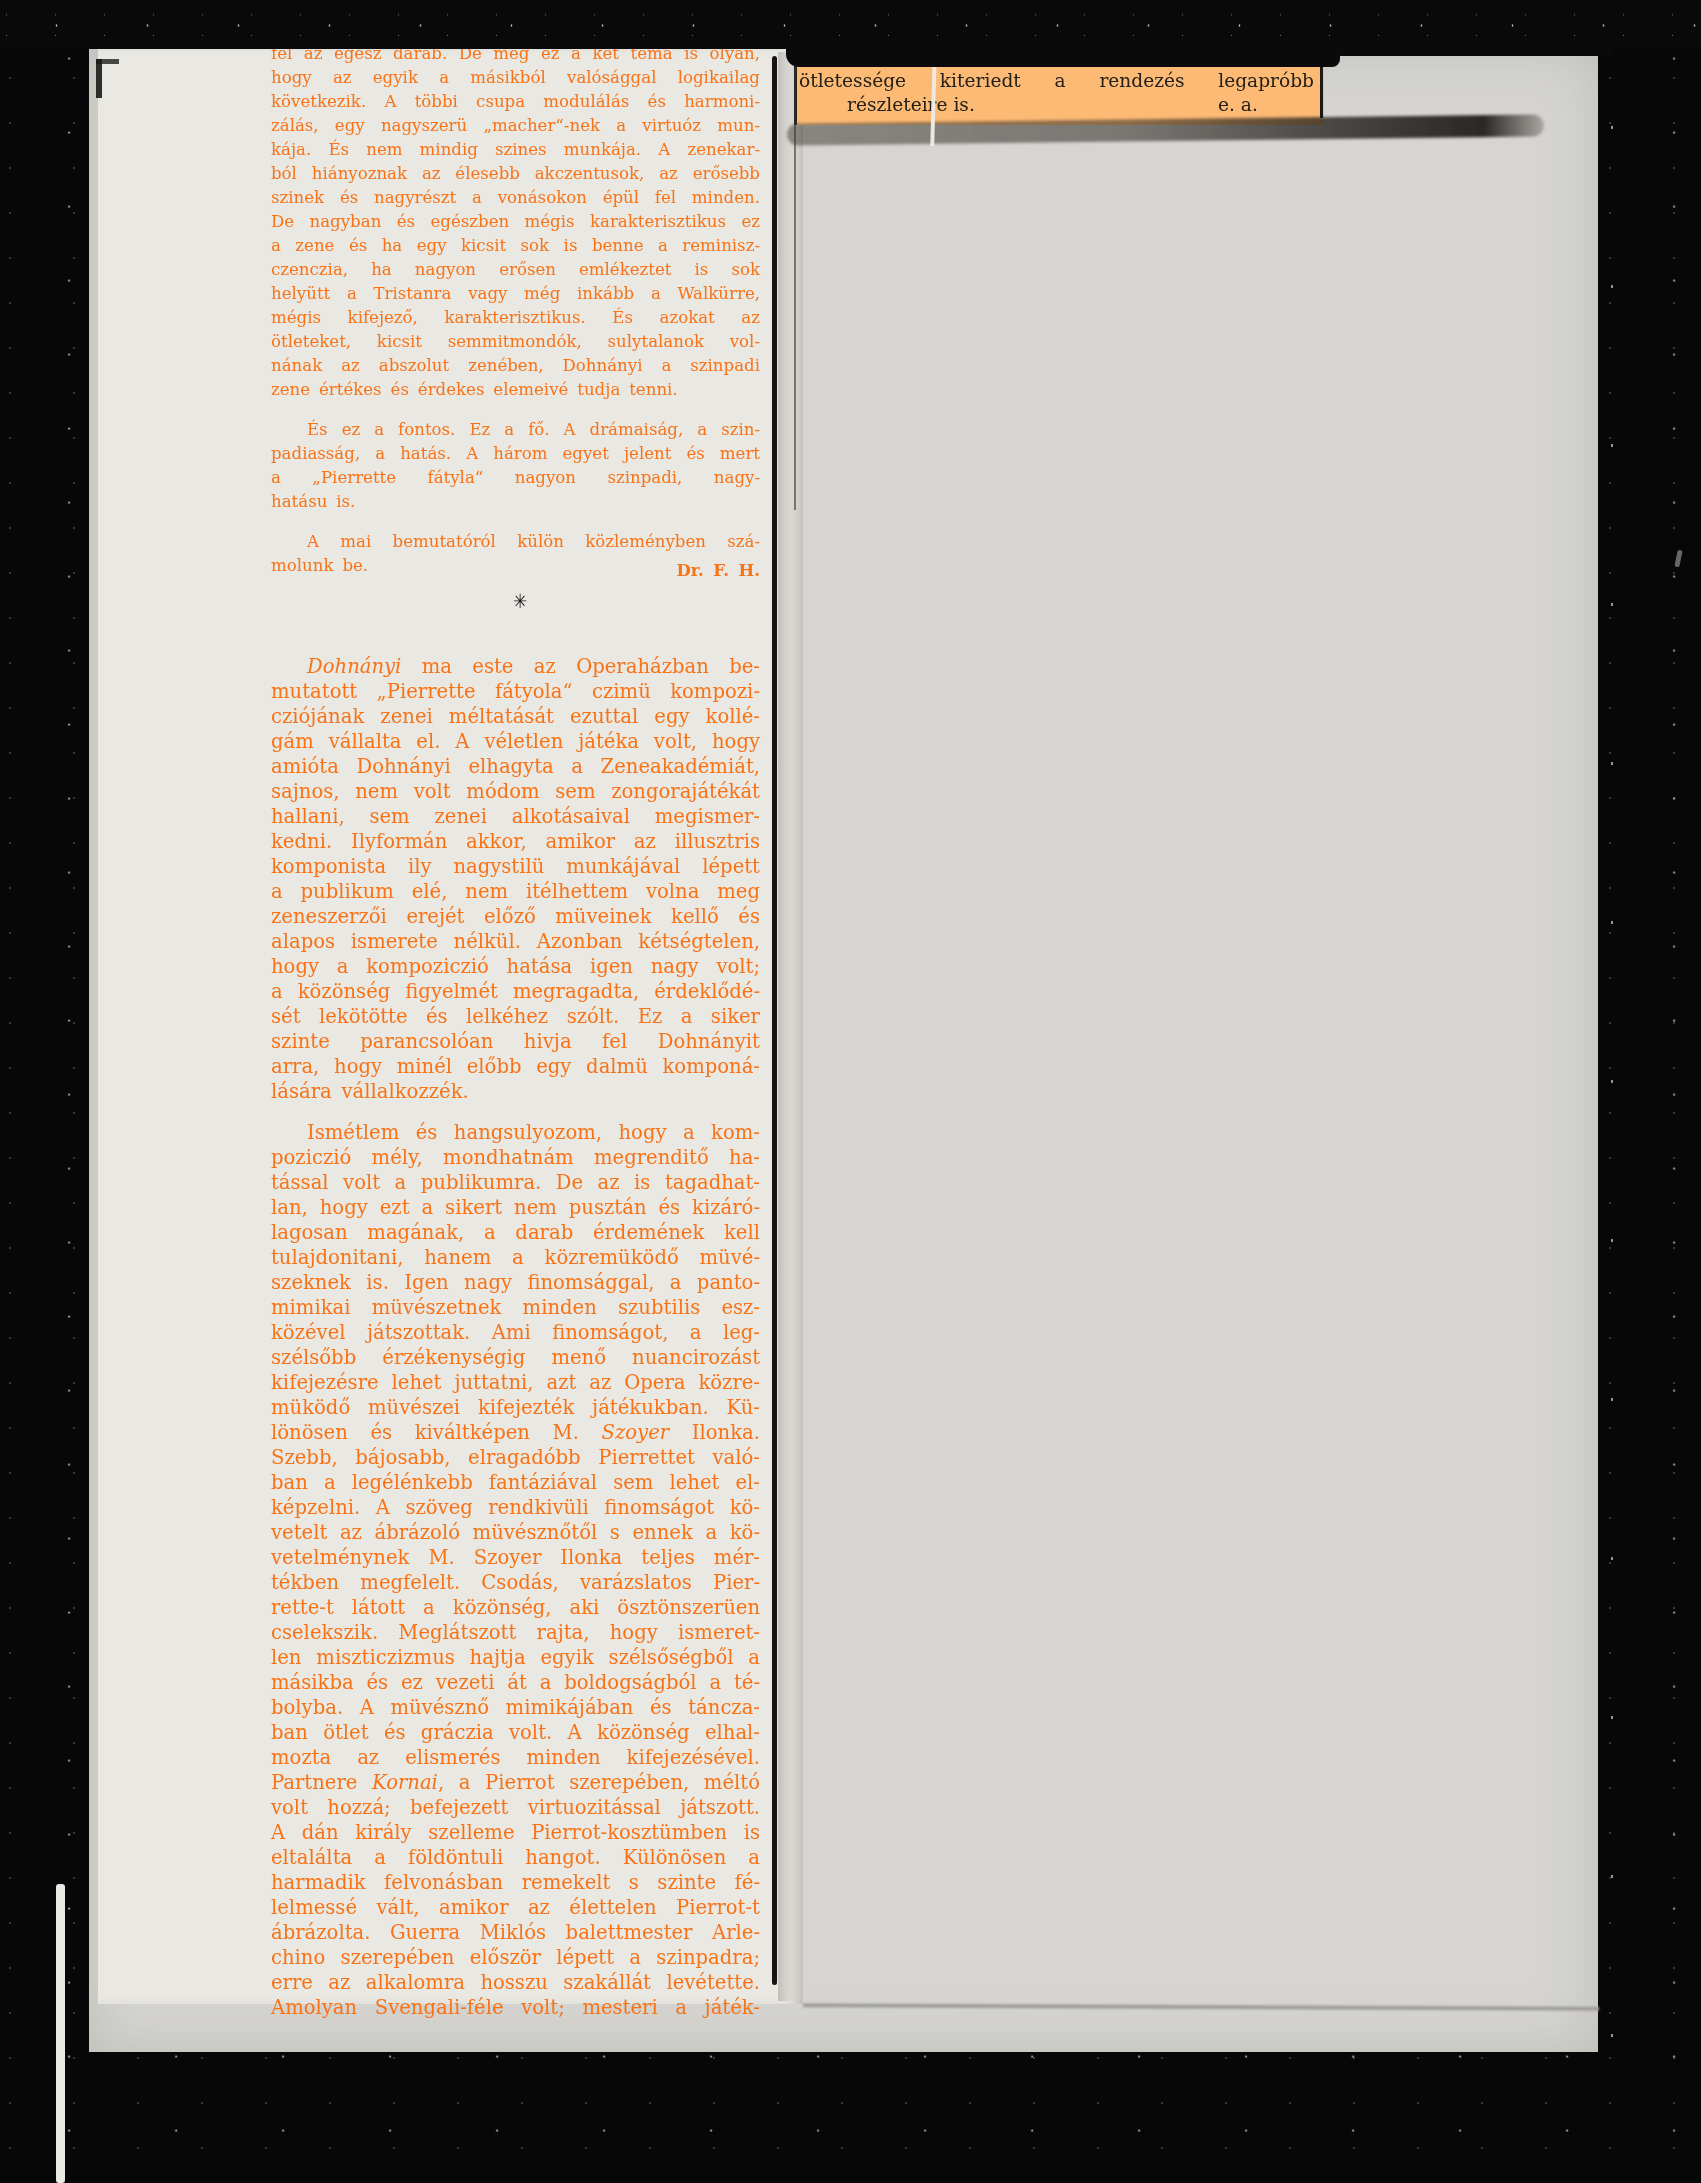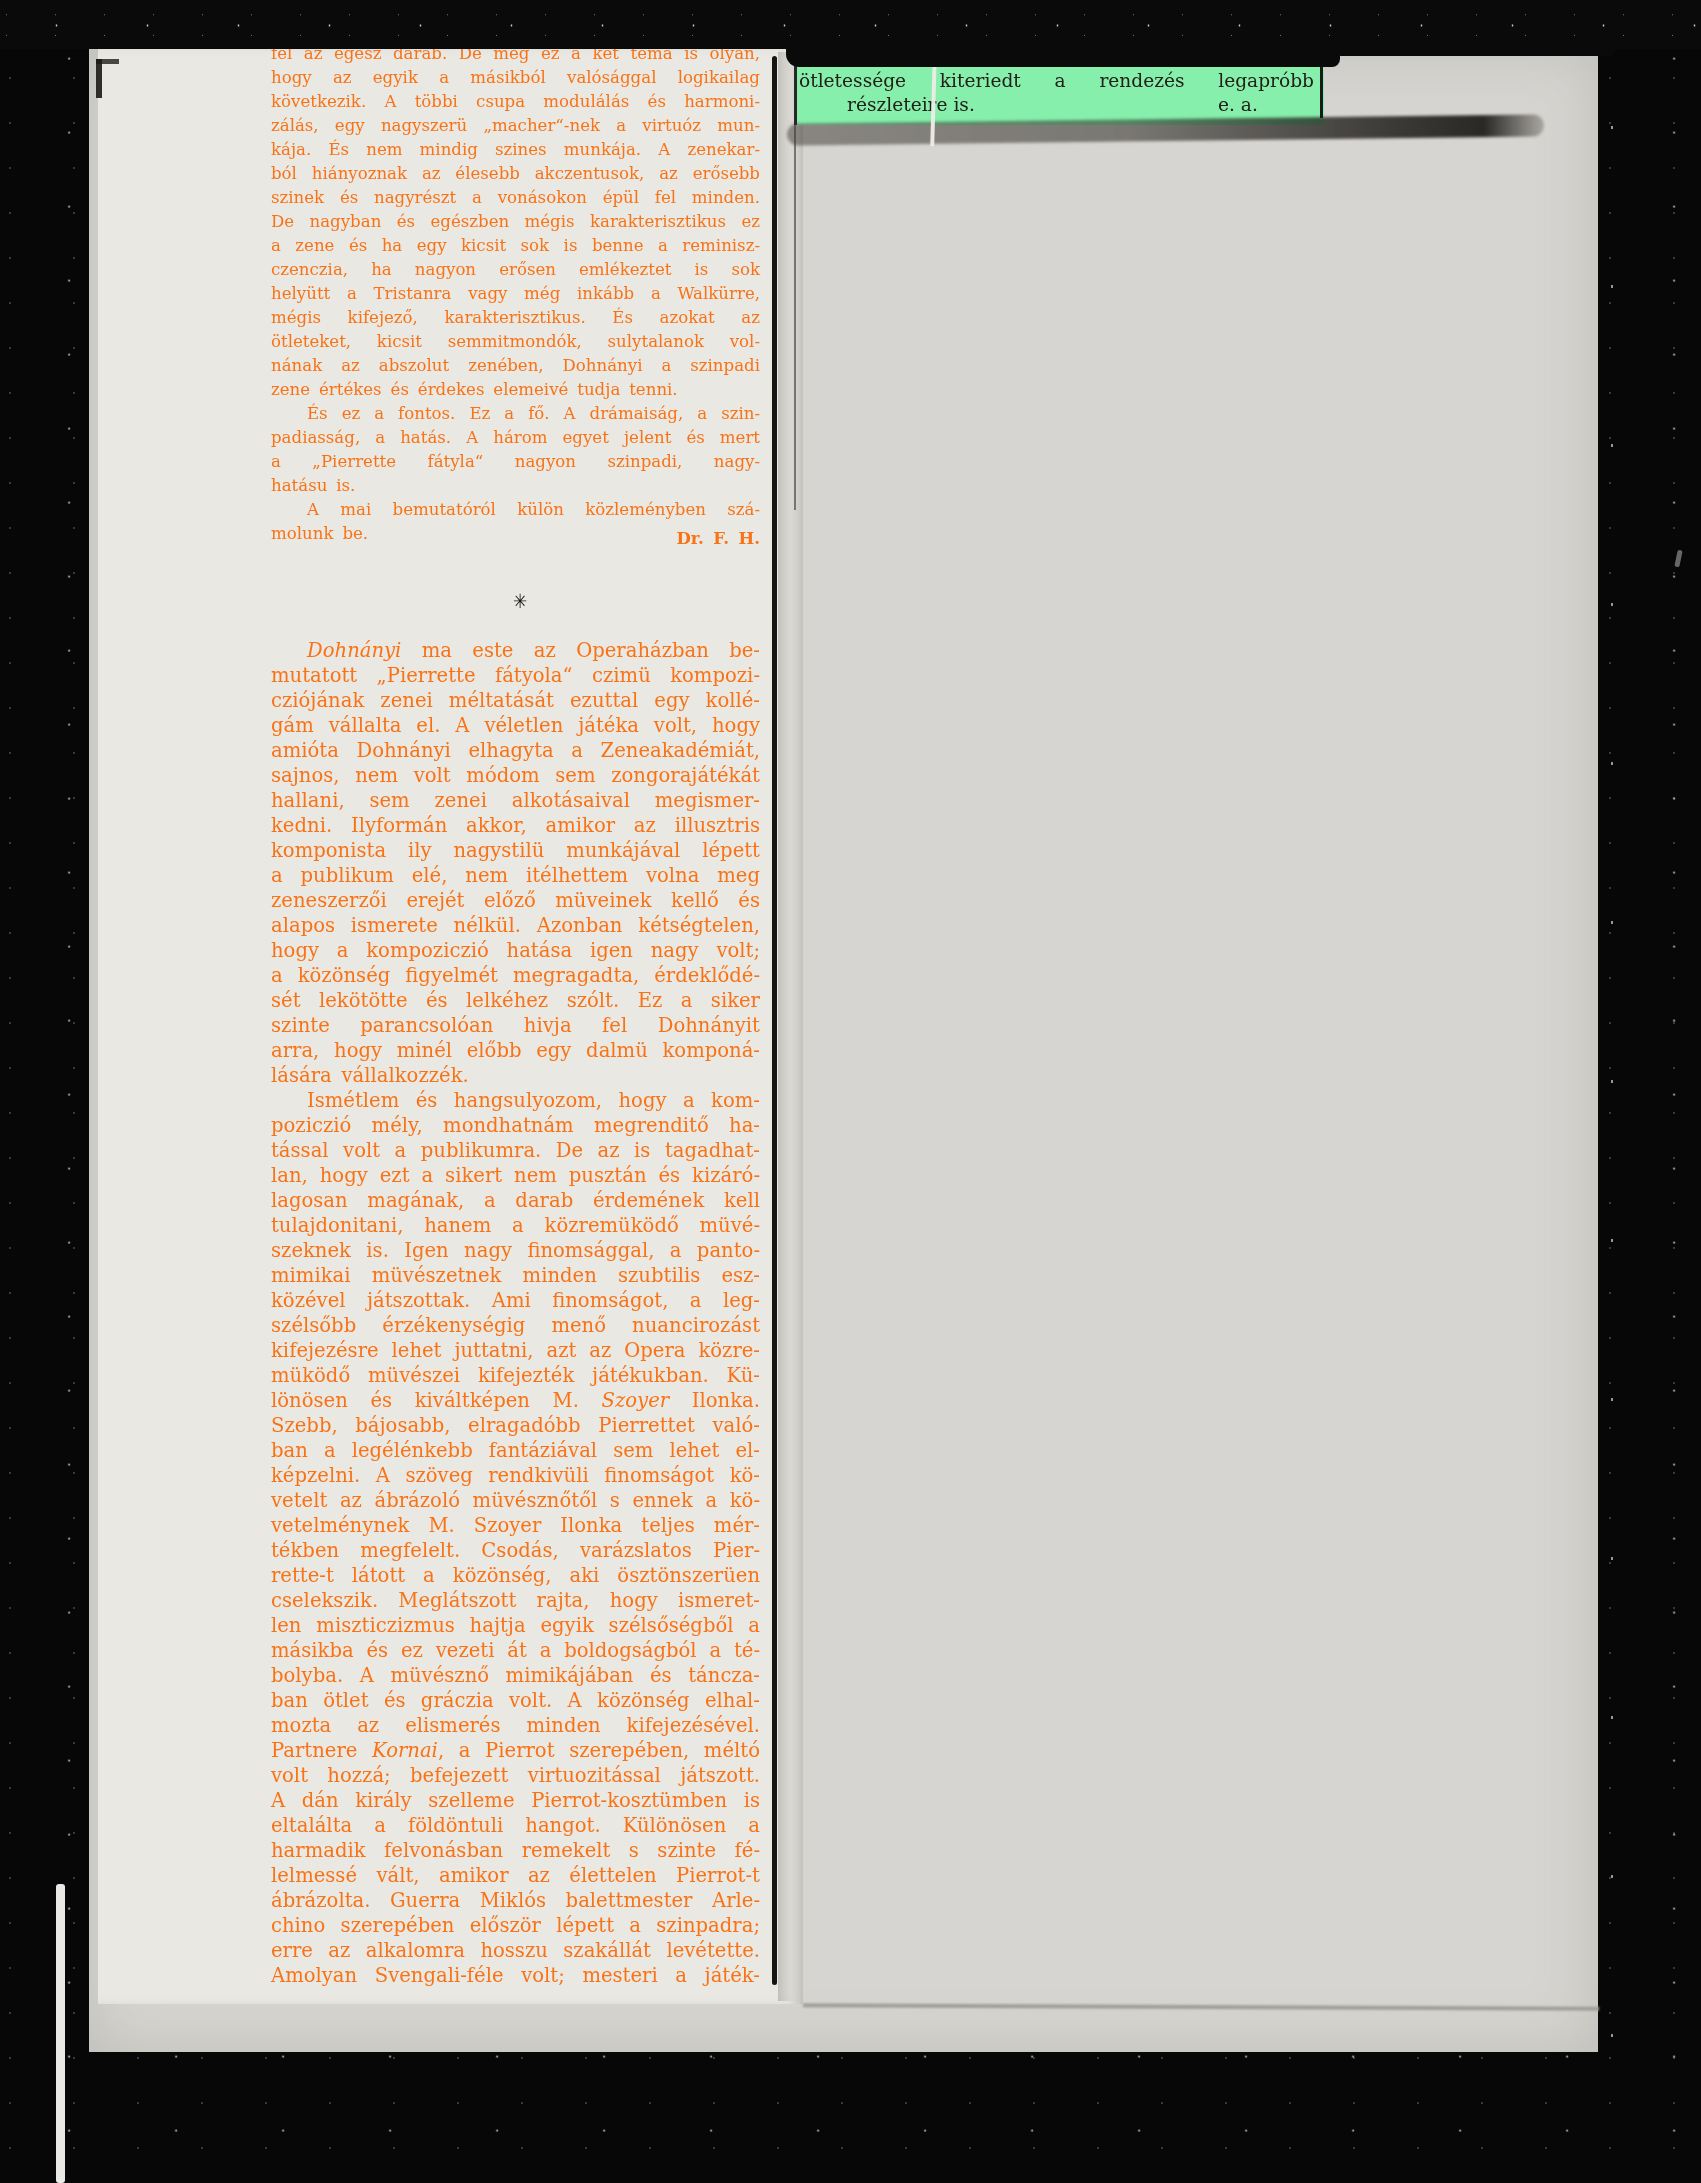--- a/index.html
+++ b/index.html
@@ -31,21 +31,21 @@
     background:#e9e8e3;
     box-shadow:inset -13px 0 17px -11px rgba(90,86,78,.45);
   }
   .rule-v{left:772px;top:56px;width:4.5px;height:1929px;z-index:4;
     background:#161513;border-radius:2.5px;}
   .edge-shade{left:778px;top:52px;width:22px;height:1949px;z-index:4;
     background:linear-gradient(90deg,rgba(105,100,92,.30),rgba(150,147,140,.12) 55%,rgba(150,147,140,0));}
   .thin-line{left:794px;top:124px;width:2px;height:386px;z-index:4;background:rgba(42,40,36,.55);}
 
   
-  .frag{left:794px;top:18px;width:530px;height:107px;z-index:3;background:#86efac;}
+  .frag{left:794px;top:18px;width:530px;height:107px;z-index:3;background:#fdba74;}
   .frag-left-border{left:0;top:0;width:2.5px;height:107px;background:#23211e;}
   .frag-right-border{left:526px;top:46px;width:3px;height:54px;background:#1b1a18;}
   .frag-obscured{left:5px;top:35px;width:515px;height:14px;
     background:repeating-linear-gradient(90deg,
       rgba(30,27,24,.85) 0 11px, rgba(95,88,78,.4) 11px 17px,
       rgba(30,27,24,.62) 17px 29px, rgba(125,118,106,.22) 29px 39px);}
   .fline{position:absolute;left:5px;width:515px;font-size:18.6px;line-height:23px;color:#232019;}
   .fline.j{text-align:justify;text-align-last:justify;}
   .fline .sig{position:absolute;left:371px;top:0;font-weight:normal;}
   .smudge{left:787px;top:119px;width:757px;height:22px;z-index:4;
@@ -66,21 +66,21 @@
     background-size:91px 34px,49px 20.6px;background-position:11px 8.5px,31px 4.5px;}
   .cropmark-h{left:96px;top:59px;width:23px;height:5px;z-index:6;background:rgba(26,25,22,.78);filter:blur(0.3px);}
   .cropmark-v{left:96px;top:59px;width:5.5px;height:39px;z-index:6;background:rgba(26,25,22,.9);filter:blur(0.3px);}
   .white-streak{left:56px;top:1884px;width:8.5px;height:299px;z-index:2;background:#eae9e4;border-radius:3px;}
 
   
   .textcol{z-index:5;color:#f97316;}
   .part1{left:271px;top:42px;width:489px;font-size:16.6px;line-height:24px;word-spacing:.22em;}
   .part2{left:271px;top:638px;width:489px;font-size:19.6px;line-height:25px;word-spacing:.18em;}
   .line{position:relative;text-align:justify;text-align-last:justify;white-space:normal;}
-  .line.ind{padding-left:36px;box-sizing:border-box;}
+  .line.ind{padding-left:36px;box-sizing:border-box;margin-top:16px;}
   .line.nf{text-align:center;text-align-last:left;}
   .line .author{position:absolute;right:0;top:4px;font-weight:bold;}
   .line i{font-style:italic;}
   .ornament{left:513px;top:591px;z-index:5;font-family:"DejaVu Sans",sans-serif;
     font-size:17px;color:#191713;transform:scaleY(1.15);}
   .mark-j{left:1676px;top:550px;width:4.5px;height:17px;z-index:2;background:rgba(200,198,192,.5);border-radius:2px;transform:rotate(12deg);}
 </style>
 </head>
 <body>
 

